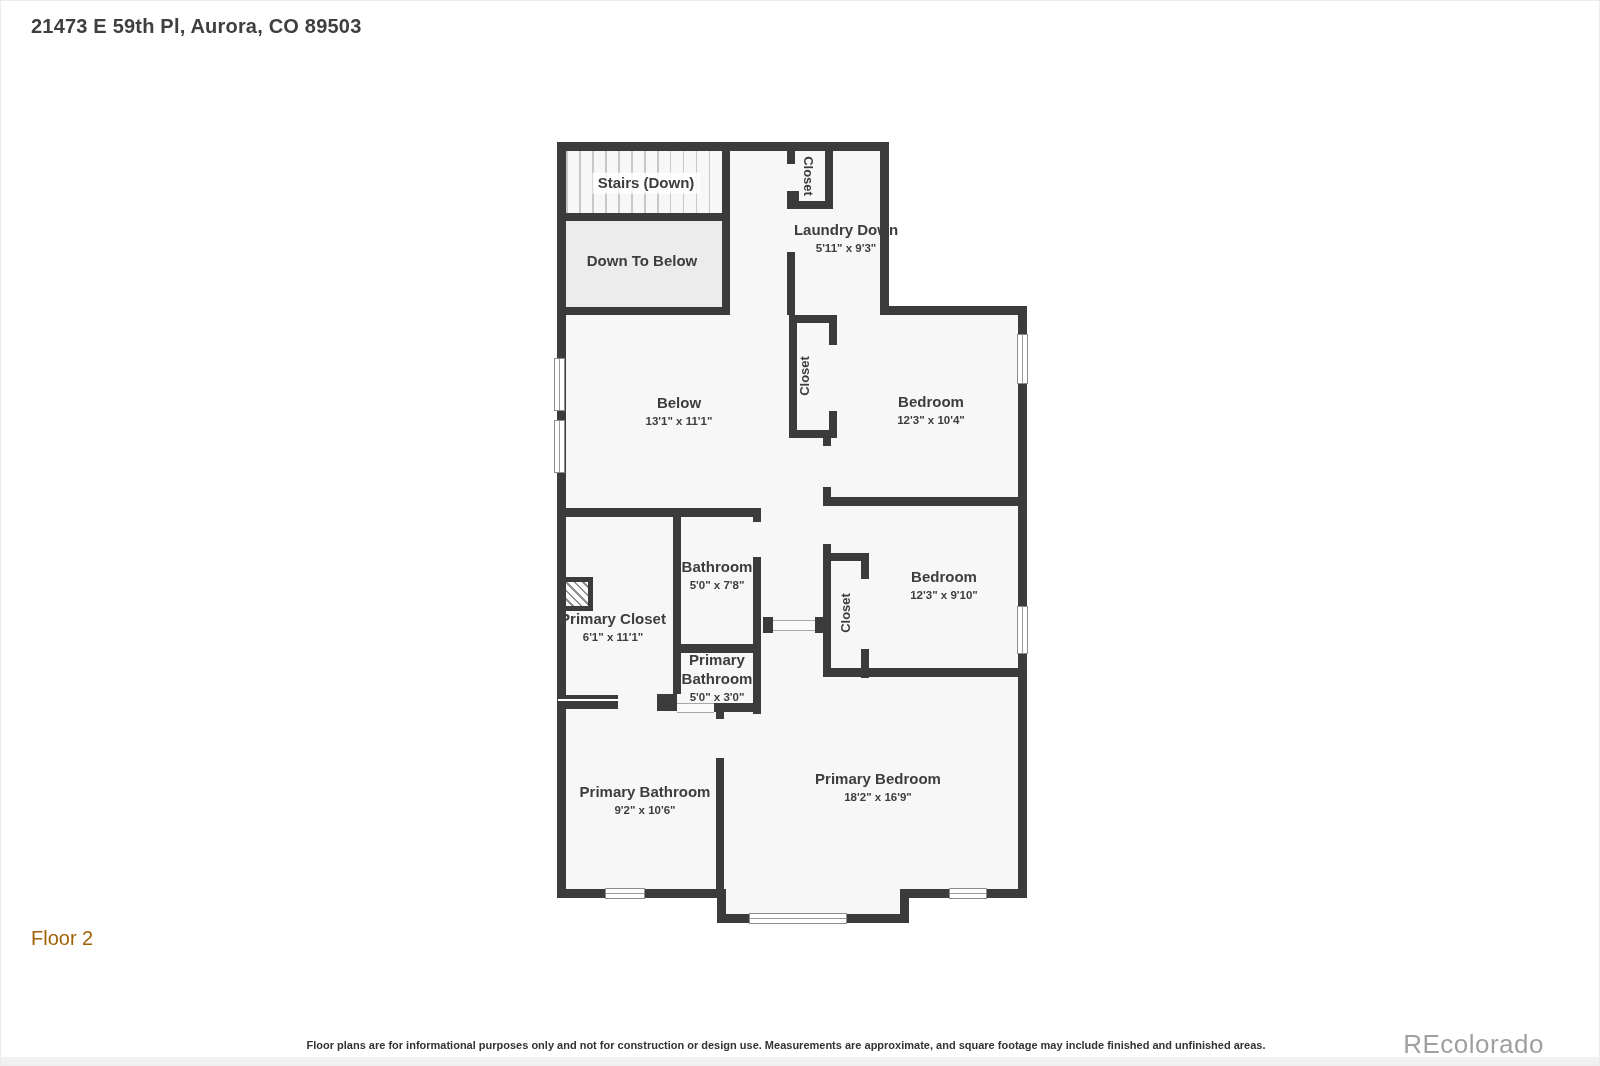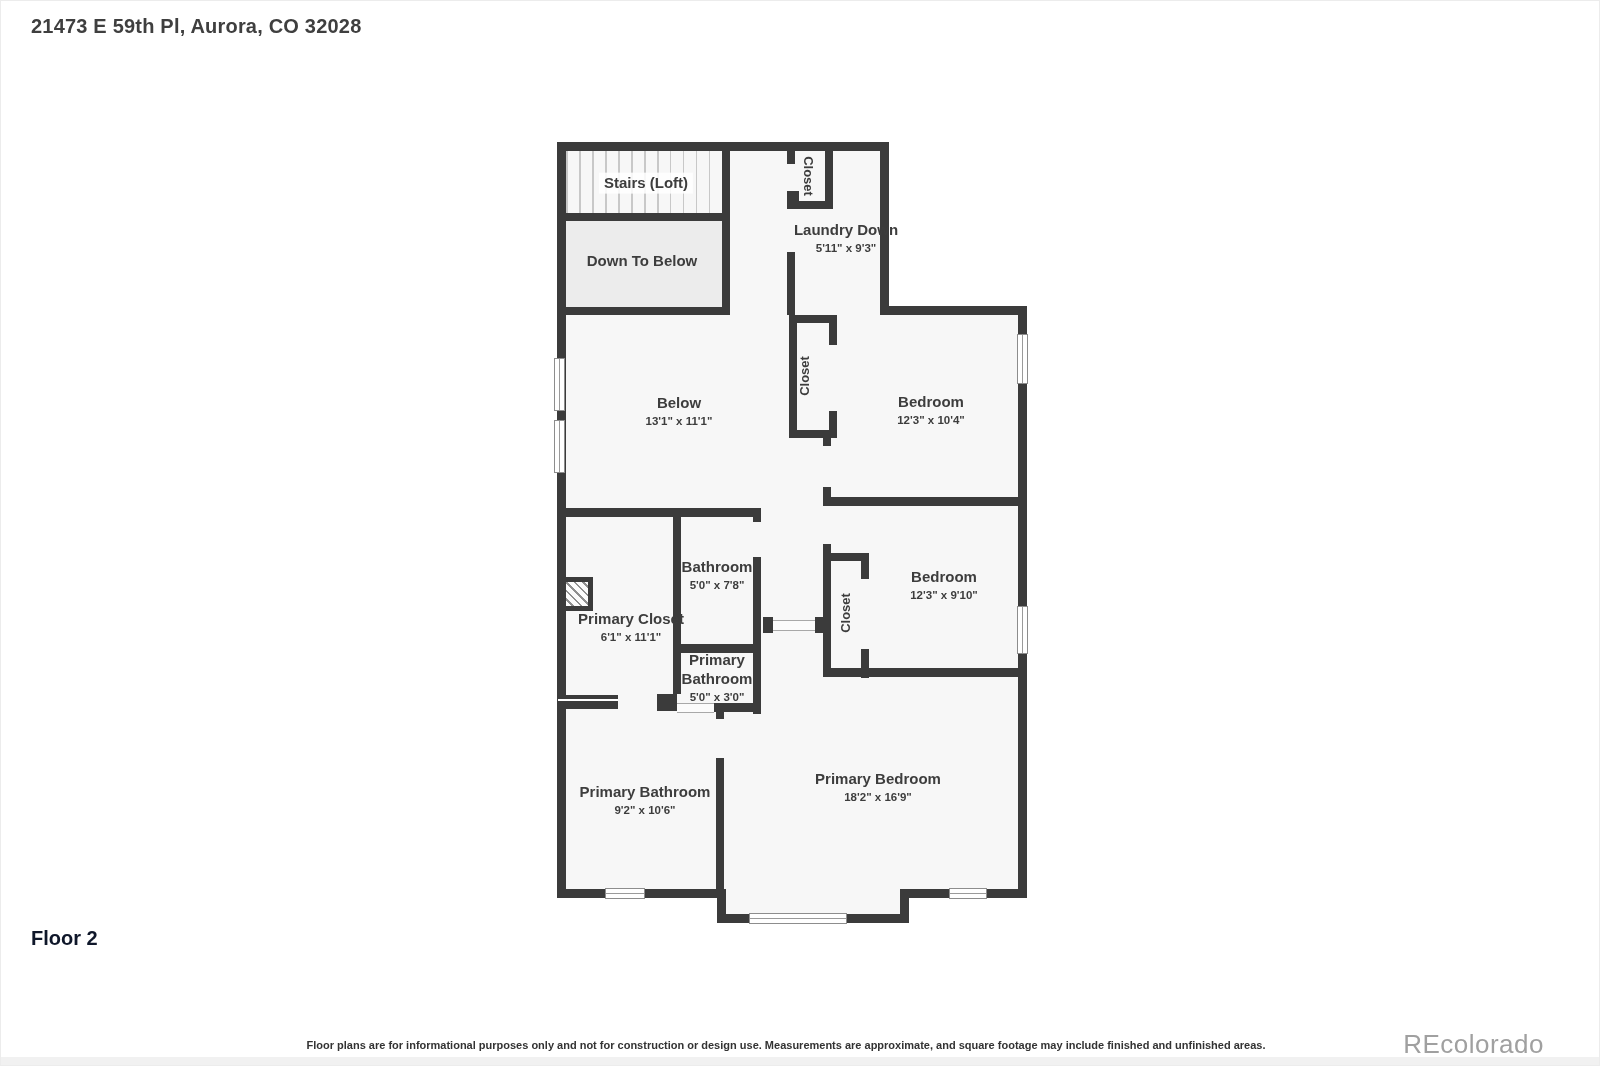--- a/index.html
+++ b/index.html
@@ -5,21 +5,21 @@
   html,body{margin:0;padding:0;}
   body{
     width:1600px;height:1066px;position:relative;background:#ffffff;
     font-family:"Liberation Sans", sans-serif;overflow:hidden;
     box-sizing:border-box;border:1px solid #ececec;
   }
   .page-title{
     position:absolute;left:30px;top:14px;font-size:20px;font-weight:700;color:#3f3f3f;letter-spacing:.2px;
   }
   .floor-label{
-    position:absolute;left:30px;top:926px;font-size:20px;font-weight:700;color:#0f172a;
+    position:absolute;left:30px;top:926px;font-size:20px;font-weight:400;color:#a16207;
   }
   .disclaimer{
     position:absolute;left:0;top:1038px;width:1570px;text-align:center;
     font-size:11px;font-weight:700;color:#333;
   }
   .watermark{
     position:absolute;right:55px;top:1028px;font-size:26px;color:#a0a0a0;letter-spacing:.5px;font-weight:400;
   }
   .bottom-strip{position:absolute;left:0;bottom:0;width:1600px;height:8px;background:#f1f1f1;}
   
@@ -53,21 +53,21 @@
   .closet-label{
     position:absolute;transform:translate(-50%,-50%) rotate(-90deg);
     font-size:13px;font-weight:700;color:#3d3d3d;white-space:nowrap;z-index:5;
   }
   .closet-label.cw{transform:translate(-50%,-50%) rotate(90deg);}
   .stairs-label{background:rgba(255,255,255,.85);padding:1px 5px;}
 </style>
 </head>
 <body>
 
-<div class="page-title">21473 E 59th Pl, Aurora, CO 32028</div>
+<div class="page-title">21473 E 59th Pl, Aurora, CO 89503</div>
 
 <div class="plan">
 
   <div class="fill" style="left:556px;top:141px;width:332px;height:756px"></div>
   <div class="fill" style="left:879px;top:305px;width:147px;height:592px"></div>
   <div class="fill" style="left:716px;top:888px;width:192px;height:34px"></div>
   <div class="otb-fill" style="left:565px;top:220px;width:156px;height:86px"></div>
   <div class="treads"></div>
 
   <div class="wall" style="left:556px;top:141px;width:332px;height:9px"></div>
@@ -129,42 +129,42 @@
 
   <div class="win winV" style="left:553px;top:357px;width:11px;height:53px"></div>
   <div class="win winV" style="left:553px;top:419px;width:11px;height:53px"></div>
   <div class="win winV" style="left:1016px;top:333px;width:11px;height:50px"></div>
   <div class="win winV" style="left:1016px;top:605px;width:11px;height:48px"></div>
   <div class="win winH" style="left:604px;top:887px;width:40px;height:11px"></div>
   <div class="win winH" style="left:948px;top:887px;width:38px;height:11px"></div>
   <div class="win winH" style="left:748px;top:912px;width:98px;height:11px"></div>
 
   <div class="room-label stairs-label" style="left:645px;top:182px">
-    <span class="nm">Stairs (Loft)</span>
+    <span class="nm">Stairs (Down)</span>
   </div>
   <div class="room-label" style="left:641px;top:260px">
     <span class="nm">Down To Below</span>
   </div>
   <div class="room-label" style="left:845px;top:237px">
     <span class="nm">Laundry Down</span>
     <span class="dm">5'11" x 9'3"</span>
   </div>
   <div class="room-label" style="left:678px;top:410px">
     <span class="nm">Below</span>
     <span class="dm">13'1" x 11'1"</span>
   </div>
   <div class="room-label" style="left:930px;top:409px">
     <span class="nm">Bedroom</span>
     <span class="dm">12'3" x 10'4"</span>
   </div>
   <div class="room-label" style="left:716px;top:574px">
     <span class="nm">Bathroom</span>
     <span class="dm">5'0" x 7'8"</span>
   </div>
-  <div class="room-label" style="left:630px;top:626px">
+  <div class="room-label" style="left:612px;top:626px">
     <span class="nm">Primary Closet</span>
     <span class="dm">6'1" x 11'1"</span>
   </div>
   <div class="room-label" style="left:943px;top:584px">
     <span class="nm">Bedroom</span>
     <span class="dm">12'3" x 9'10"</span>
   </div>
   <div class="room-label wrap" style="left:716px;top:676px">
     <span class="nm">Primary Bathroom</span>
     <span class="dm">5'0" x 3'0"</span>

